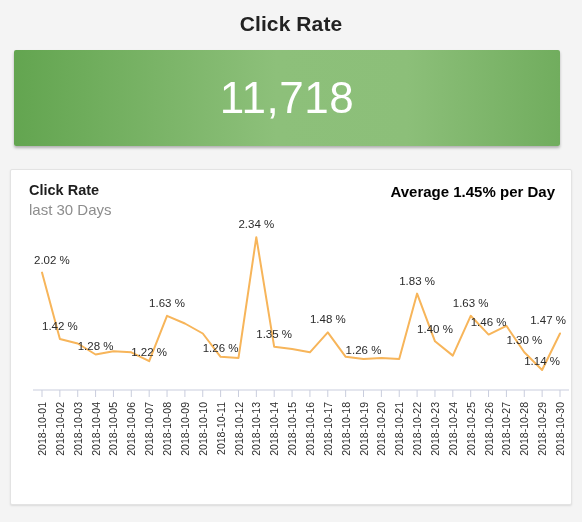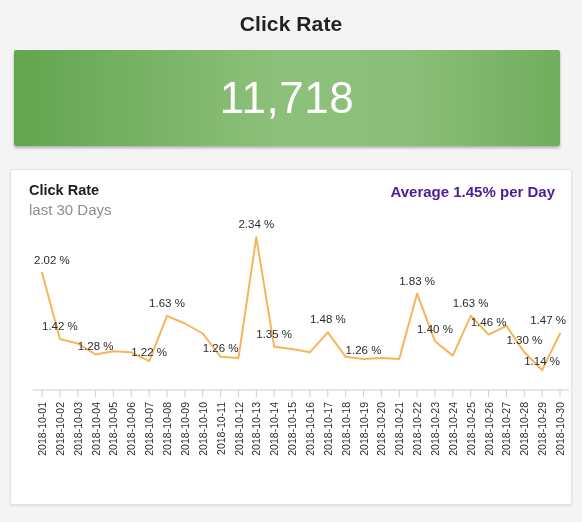--- a/index.html
+++ b/index.html
@@ -52,21 +52,21 @@
     box-sizing:border-box;
   }
   .card-head{
     display:flex;
     align-items:flex-start;
     justify-content:space-between;
     padding:12px 16px 0 18px;
   }
   .card-title{font-size:14.5px;font-weight:bold;color:#1d1d1d;line-height:1.2;}
   .card-sub{font-size:15px;color:#8d8d8d;margin-top:2px;}
-  .card-avg{font-size:15px;font-weight:bold;color:#4c1d95;padding-top:1px;text-align:center;}
+  .card-avg{font-size:15px;font-weight:bold;color:#000000;padding-top:1px;text-align:center;}
 
   .plot{
     position:absolute;
     left:0;top:48px;
     width:580px;height:288px;
   }
   svg{display:block;}
   .dlabel{
     font-family:"Liberation Sans", sans-serif;
     font-size:11.5px;

